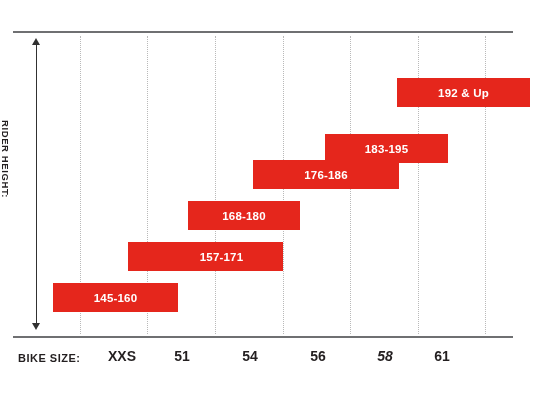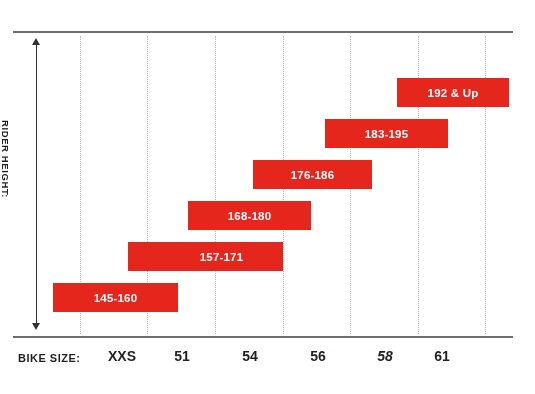--- a/index.html
+++ b/index.html
@@ -158,30 +158,30 @@
 
   <div class="yaxis-title">RIDER HEIGHT:</div>
 
   <div id="bars-layer">
       <div class="bar" style="left: 53px; width: 125px; top: 283px; background: rgb(229, 38, 28);">
         <span class="bar-label" style="color: rgb(255, 255, 255);">145-160</span>
       </div>
       <div class="bar" style="left: 128px; width: 123px; top: 242px; background: rgb(229, 38, 28); padding-left: 32px;">
         <span class="bar-label" style="color: rgb(255, 255, 255);">157-171</span>
       </div>
-      <div class="bar" style="left: 188px; width: 123px; top: 201px; background: rgb(229, 38, 28);">
+      <div class="bar" style="left: 188px; width: 112px; top: 201px; background: rgb(229, 38, 28);">
         <span class="bar-label" style="color: rgb(255, 255, 255);">168-180</span>
       </div>
-      <div class="bar" style="left: 253px; width: 119px; top: 160px; background: rgb(229, 38, 28);">
+      <div class="bar" style="left: 253px; width: 146px; top: 160px; background: rgb(229, 38, 28);">
         <span class="bar-label" style="color: rgb(255, 255, 255);">176-186</span>
       </div>
-      <div class="bar" style="left: 325px; width: 123px; top: 119px; background: rgb(229, 38, 28);">
+      <div class="bar" style="left: 325px; width: 123px; top: 134px; background: rgb(229, 38, 28);">
         <span class="bar-label" style="color: rgb(255, 255, 255);">183-195</span>
       </div>
-      <div class="bar" style="left: 397px; width: 112px; top: 78px; background: rgb(229, 38, 28);">
+      <div class="bar" style="left: 397px; width: 133px; top: 78px; background: rgb(229, 38, 28);">
         <span class="bar-label" style="color: rgb(255, 255, 255);">192 &amp; Up</span>
       </div>
     </div>
 
   <div class="xaxis-title">BIKE SIZE:</div>
 
   <div id="xticks-layer">
       <div class="xtick" style="left: 92px;">XXS</div>
       <div class="xtick" style="left: 152px;">51</div>
       <div class="xtick" style="left: 220px;">54</div>

